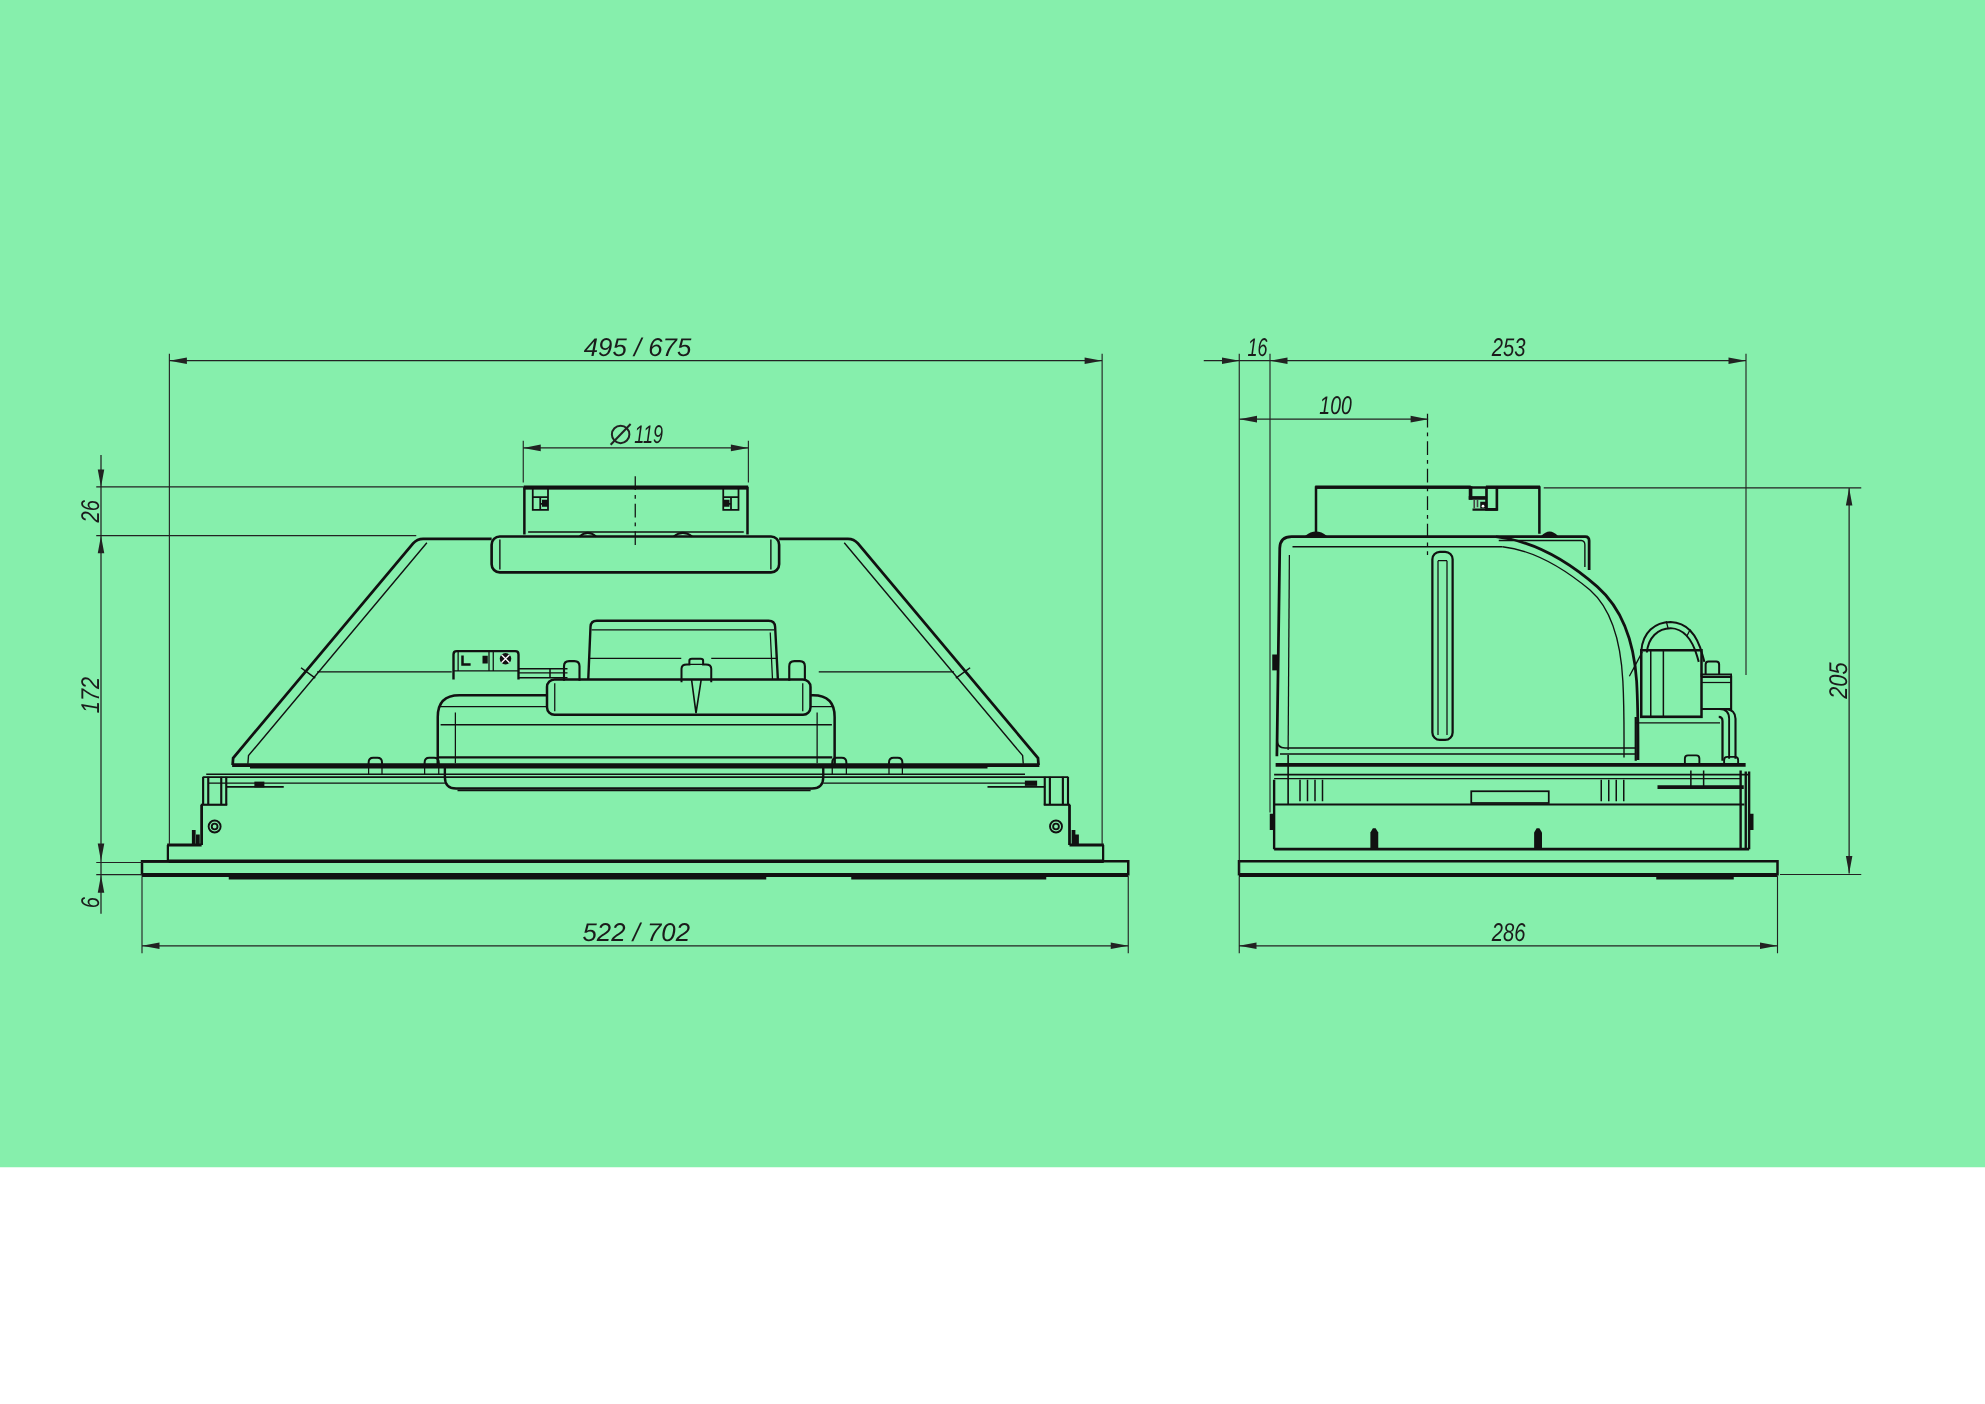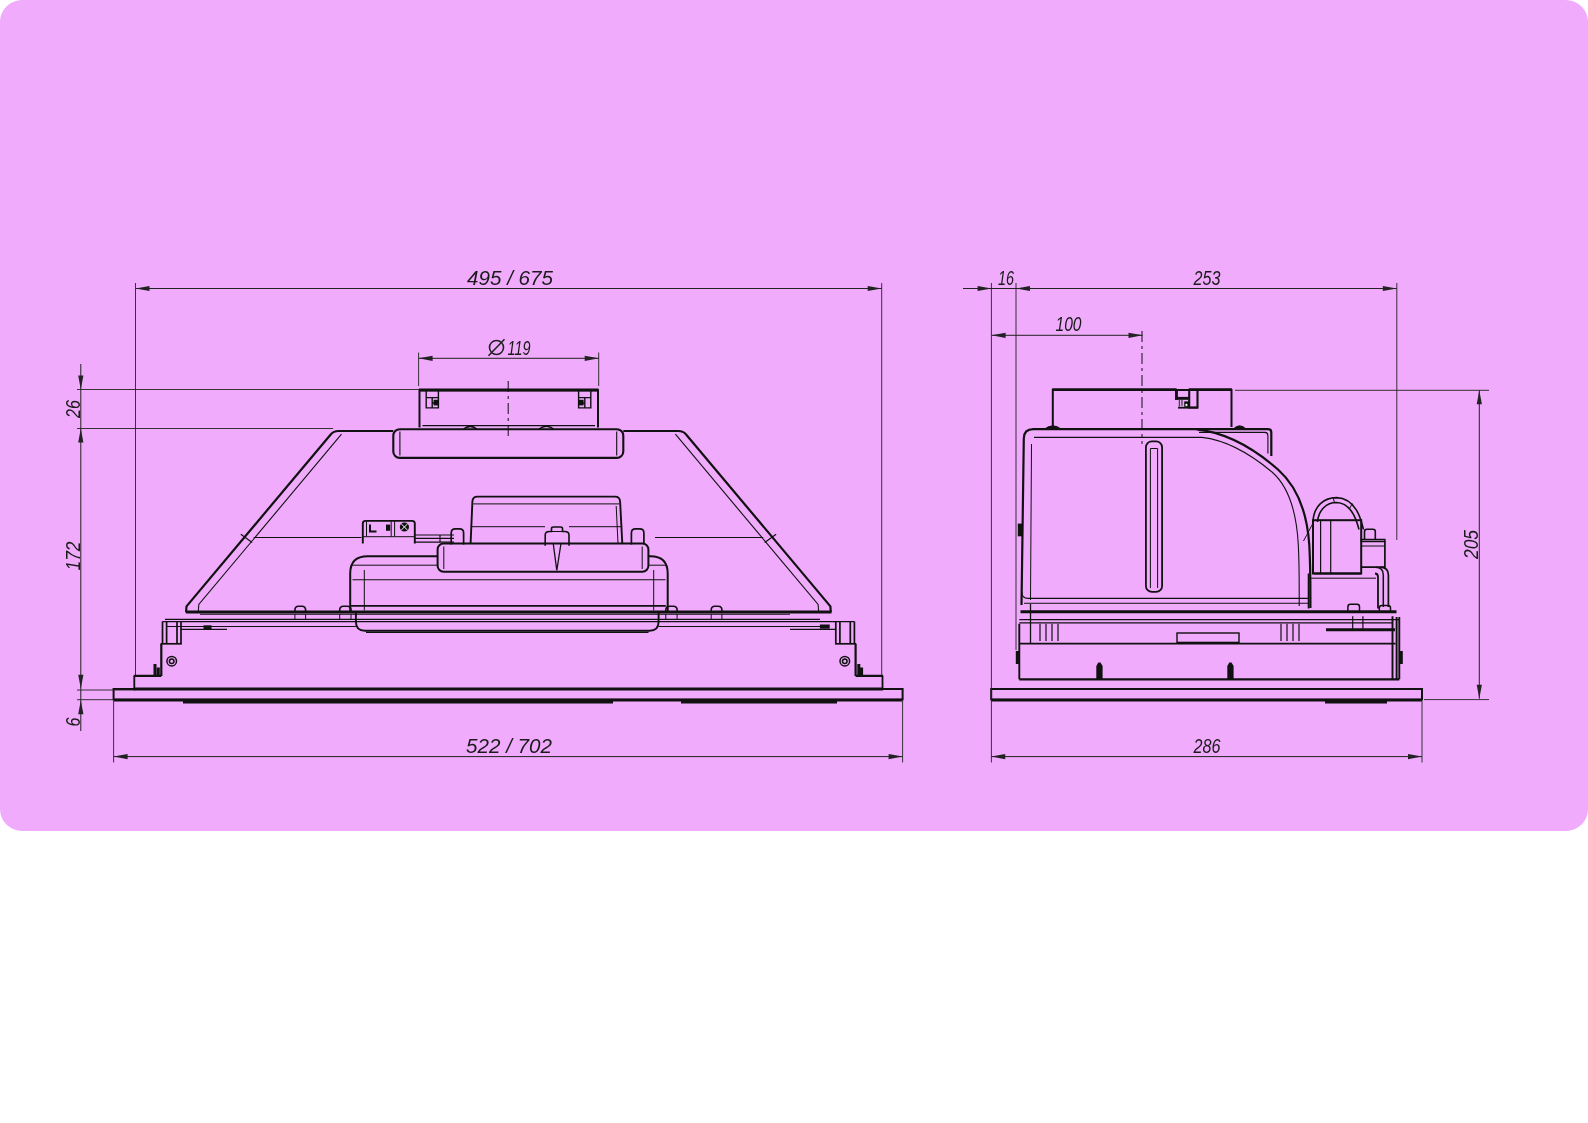--- a/index.html
+++ b/index.html
@@ -1,16 +1,16 @@
 <!DOCTYPE html>
 <html><head>
 <meta charset="utf-8">
 <style>
   html,body{margin:0;padding:0;background:#ffffff;}
-  .page{width:1588px;height:831px;position:relative;background:#f0abfc;overflow:hidden;border-radius:22px;}
+  .page{width:1588px;height:934px;position:relative;background:#86efac;overflow:hidden;}
   svg{position:absolute;top:0;left:0;}
   text{font-family:"Liberation Sans",sans-serif;font-style:italic;fill:#1b1b1b;}
 </style>
 </head>
 <body>
 <div class="page">
 <svg width="1588" height="1123" viewBox="0 0 1588 1123" fill="none" stroke-linecap="butt" stroke-linejoin="miter">
 
 <g id="front" stroke="#111">
 

